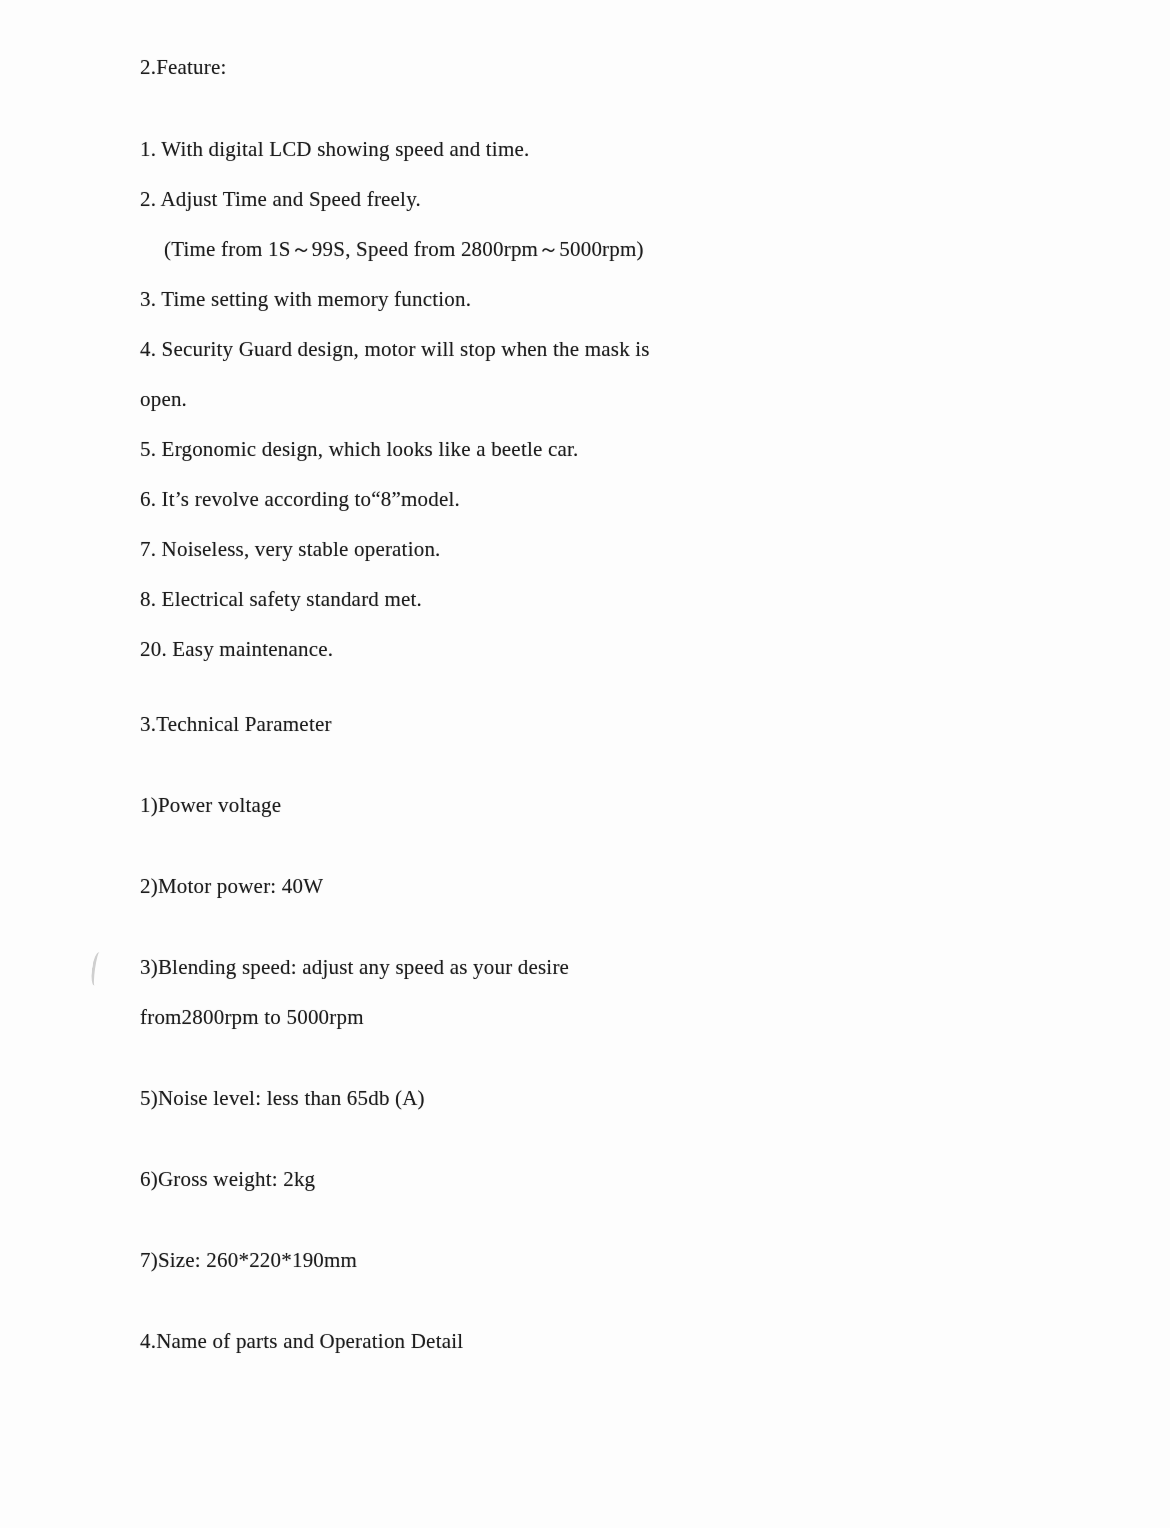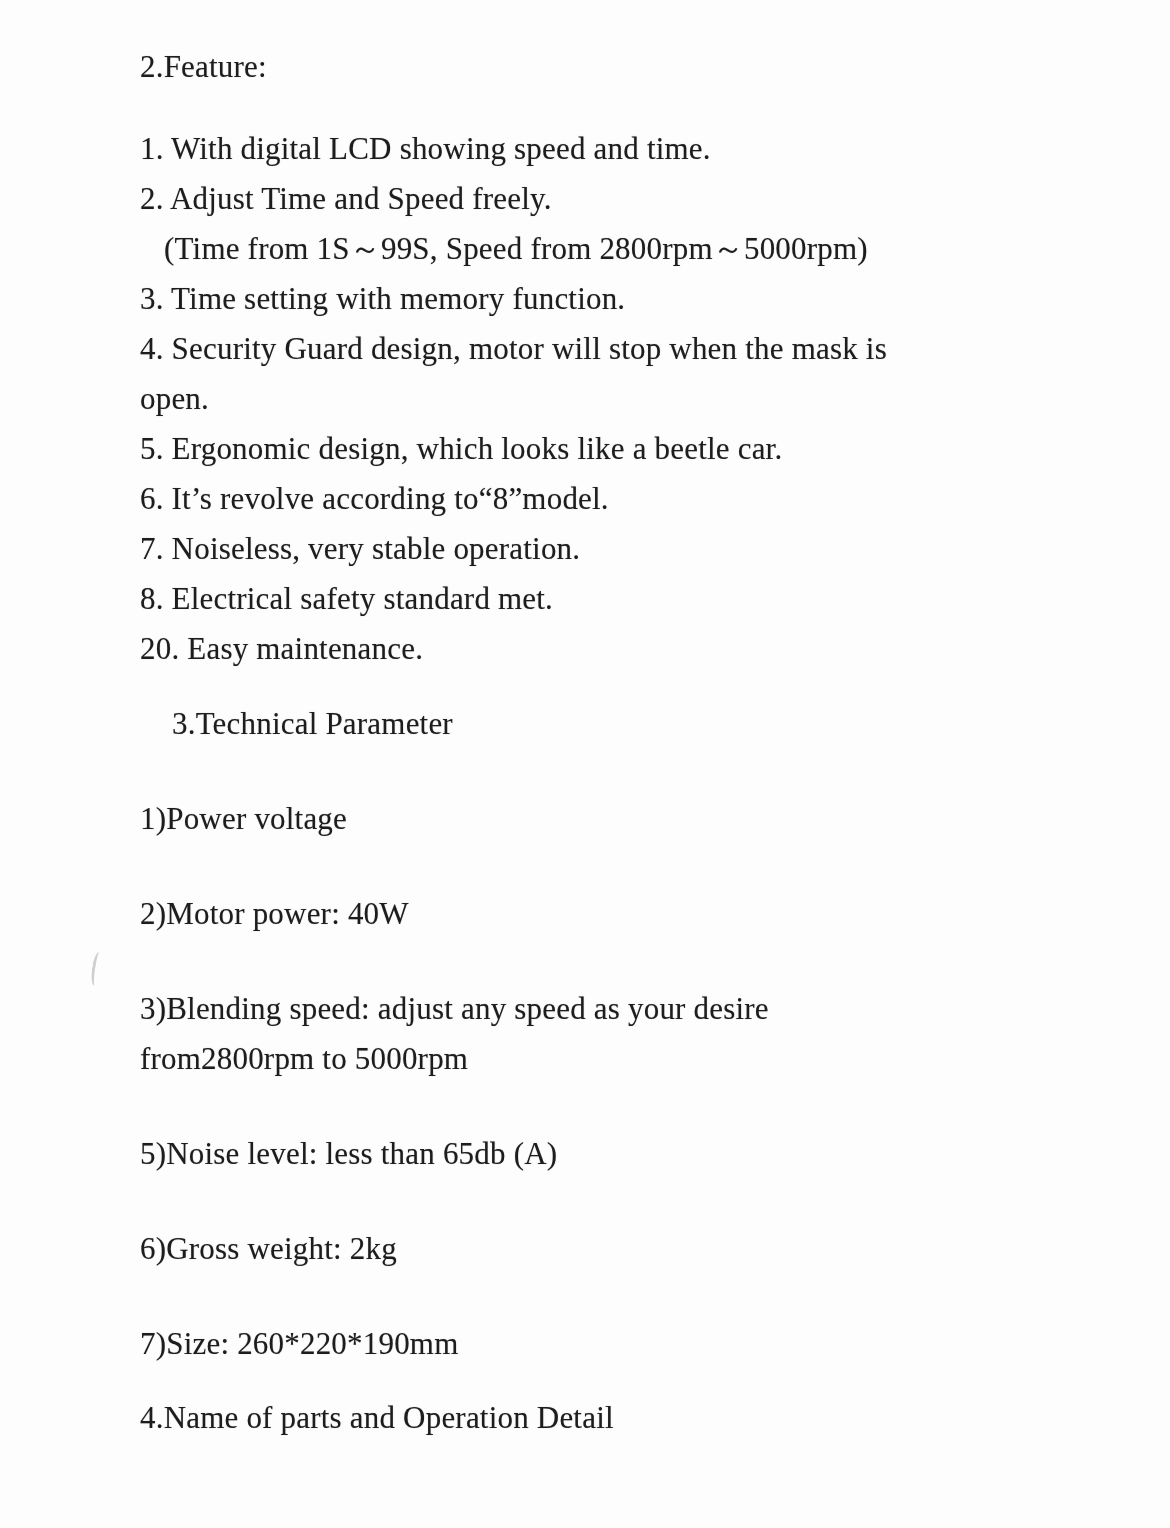--- a/index.html
+++ b/index.html
@@ -13,36 +13,36 @@
     overflow: hidden;
     font-family: "Liberation Serif", "DejaVu Serif", serif;
   }
   .doc {
     position: relative;
     box-sizing: border-box;
     width: 1170px;
     height: 1528px;
     padding: 42px 60px 20px 140px;
     color: #1d1d1d;
-    font-size: 31px;
+    font-size: 21px;
     line-height: 50px;
   }
   .para {
     margin: 0;
     max-width: 960px;
     white-space: pre-line;
     letter-spacing: 0.2px;
     
     text-shadow: 0 0 1px rgba(70,70,70,0.45);
   }
   .feature-heading { margin-bottom: 32px; }
   .indent { padding-left: 24px; }
-  .tech-heading { margin-top: 25px; margin-left: 32px; }
-  .tech-item { margin-top: 45px; }
-  .parts-heading { margin-top: 24px; }
+  .tech-heading { margin-top: 25px; }
+  .tech-item { margin-top: 31px; }
+  .parts-heading { margin-top: 31px; }
   .scan-artifact {
     position: absolute;
     left: 92px;
     top: 952px;
     width: 7px;
     height: 34px;
     border-left: 3px solid rgba(120,120,120,0.35);
     border-radius: 60% 0 0 60%;
     transform: rotate(8deg);
   }

